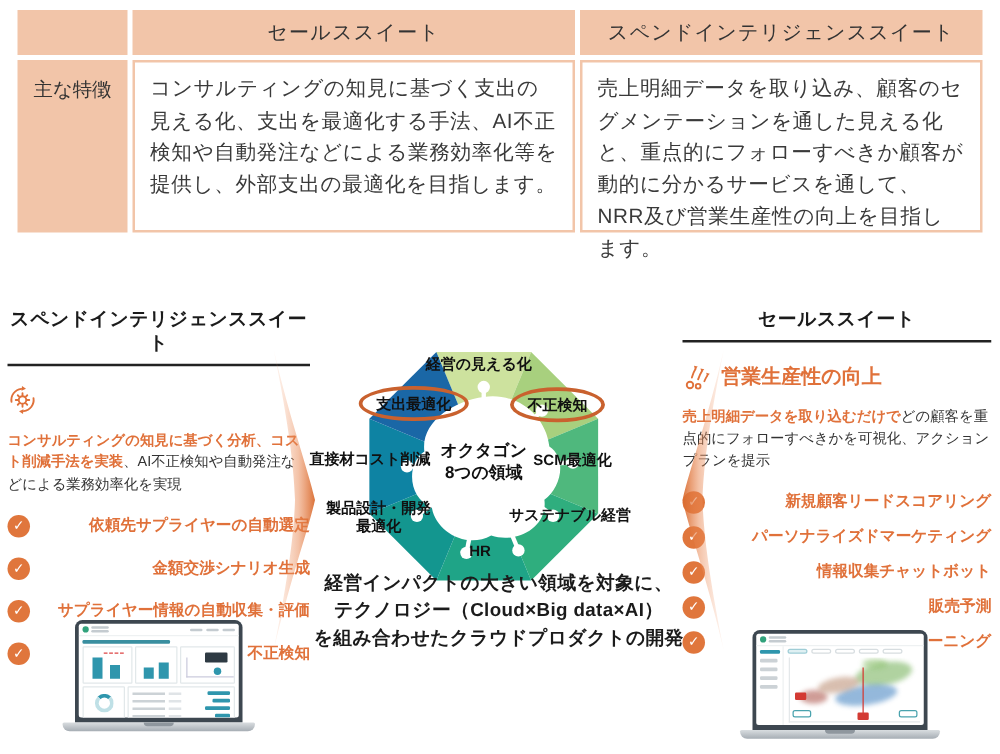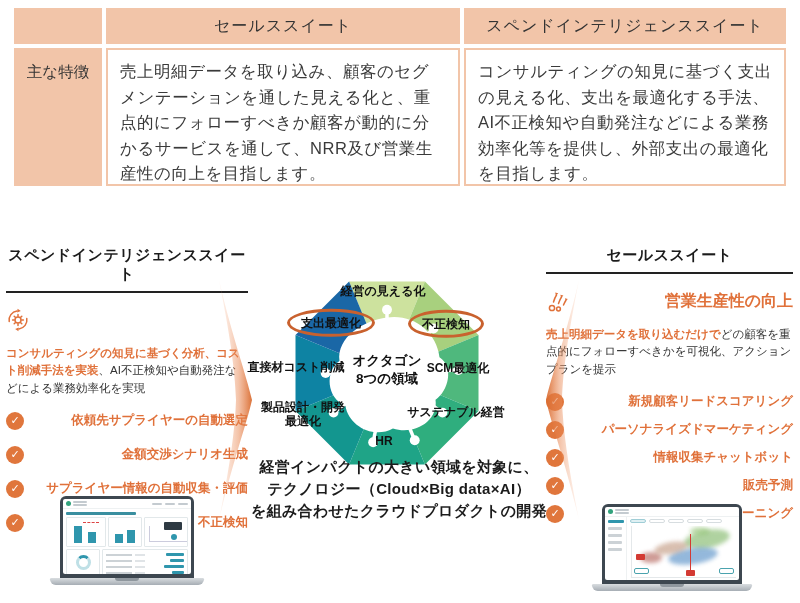--- a/index.html
+++ b/index.html
@@ -17,21 +17,21 @@
                    padding-top:14px; font-size:15.5px; color:#333; }
   .cell-body { background:#fff; border:2px solid #f2c5a9; padding:9px 12px; font-size:16.5px;
                line-height:1.55; color:#3a3a3a; letter-spacing:0.5px; }
 
   
   .panel { position:absolute; top:246px; }
   .panel-left  { left:6px;   width:242px; }
   .panel-right { left:546px; width:247px; }
   .panel-title { font-size:15px; font-weight:bold; color:#1b1b1b; text-align:center;
                  padding-bottom:7px; border-bottom:2.5px solid #222; letter-spacing:0.5px; }
-  .panel-heading { display:flex; align-items:center; justify-content:space-between; gap:7px; margin-top:15px;
+  .panel-heading { display:flex; align-items:center; justify-content:flex-start; gap:7px; margin-top:15px;
                    color:#e0713a; font-weight:bold; font-size:16px; }
   .panel-desc { margin-top:13px; font-size:11.5px; line-height:1.5; color:#333; }
   .panel-desc .hl { color:#e0713a; font-weight:bold; }
   .check-list { list-style:none; margin-top:15px; }
   .check-item { display:flex; align-items:center; gap:8px; font-size:12.5px; font-weight:bold;
                 color:#e0713a;justify-content:space-between; }
   .panel-left  .check-item { margin-bottom:16px; }
   .panel-right .check-item { margin-bottom:10px; }
   .check-icon { flex:0 0 auto; width:18px; height:18px; border-radius:50%; background:#e0763c;
                 color:#fff; display:flex; align-items:center; justify-content:center;
@@ -134,22 +134,22 @@
 </head>
 <body>
 
 <div class="page">
 
   <div class="cmp-table">
     <div class="cell-corner"></div>
     <div class="cell-head">セールススイート</div>
     <div class="cell-head">スペンドインテリジェンススイート</div>
     <div class="cell-rowlabel">主な特徴</div>
+    <div class="cell-body">コンサルティングの知見に基づく支出の見える化、支出を最適化する手法、AI不正検知や自動発注などによる業務効率化等を提供し、外部支出の最適化を目指します。</div>
     <div class="cell-body">売上明細データを取り込み、顧客のセグメンテーションを通した見える化と、重点的にフォローすべきか顧客が動的に分かるサービスを通して、NRR及び営業生産性の向上を目指します。</div>
-    <div class="cell-body">コンサルティングの知見に基づく支出の見える化、支出を最適化する手法、AI不正検知や自動発注などによる業務効率化等を提供し、外部支出の最適化を目指します。</div>
   </div>
 
   <svg class="swoosh swoosh-left" viewBox="0 0 36 244">
     <defs>
       <linearGradient id="sw1" x1="0" y1="0" x2="1" y2="0">
         <stop offset="0" stop-color="#f6b08a" stop-opacity="0.12"></stop>
         <stop offset="0.6" stop-color="#e8854f" stop-opacity="0.5"></stop>
         <stop offset="1" stop-color="#d96b2f" stop-opacity="0.95"></stop>
       </linearGradient>
     </defs>

